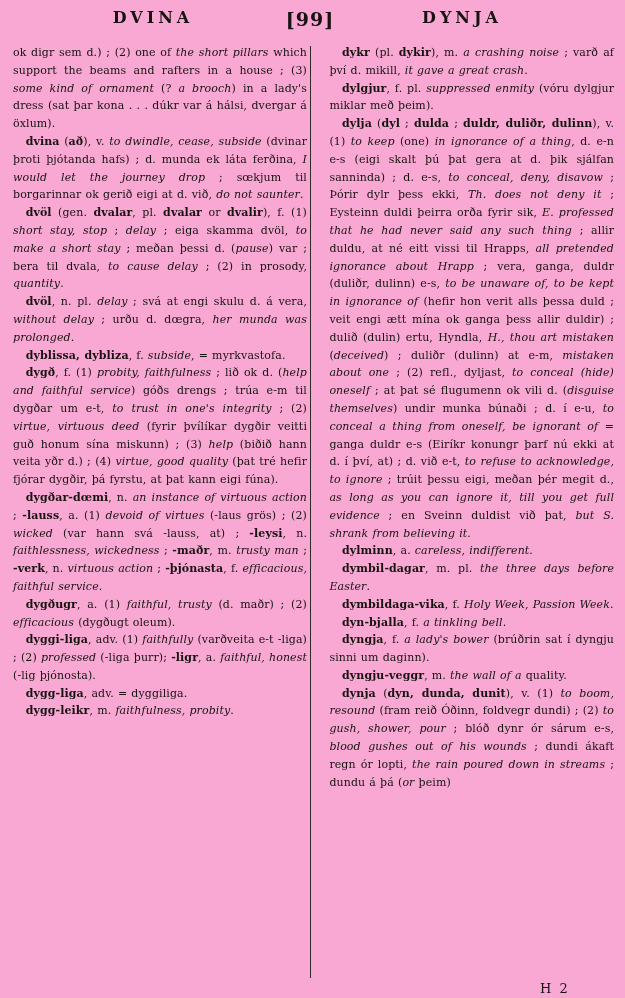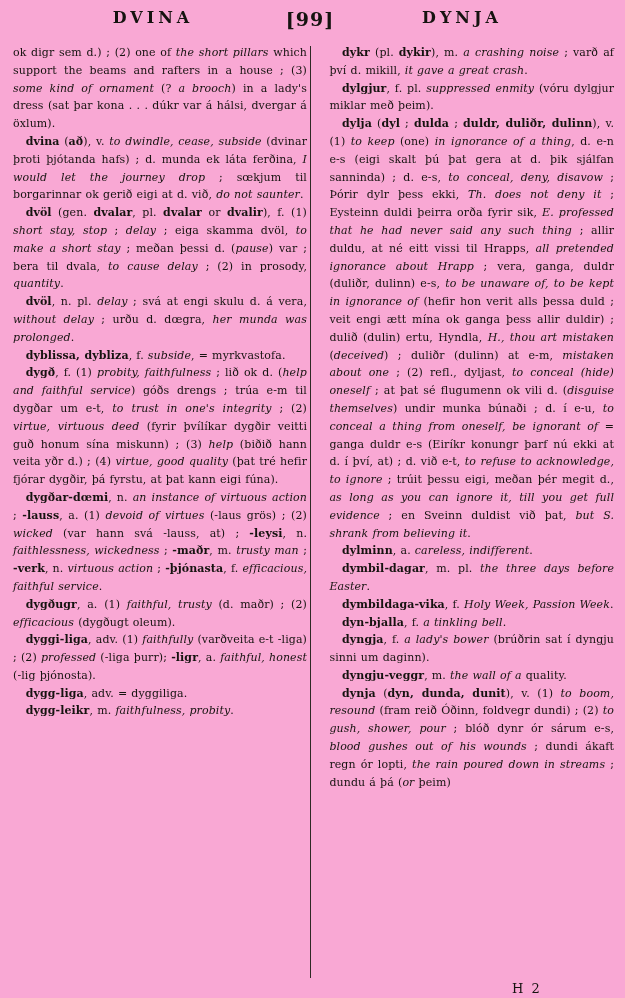--- a/index.html
+++ b/index.html
@@ -62,21 +62,21 @@
   }
 
   .entry { margin: 0; text-indent: 1.15em; }
   .entry.no-indent { text-indent: 0; }
   .bold { font-weight: bold; }
   .ital { font-style: italic; }
 
   
   .signature {
     position: absolute;
-    left: 512px;
+    left: 540px;
     top: 981px;
     font-size: 13px;
     letter-spacing: 2px;
     white-space: nowrap;
   }
 </style>
 </head>
 <body>
 
 <div class="page">

